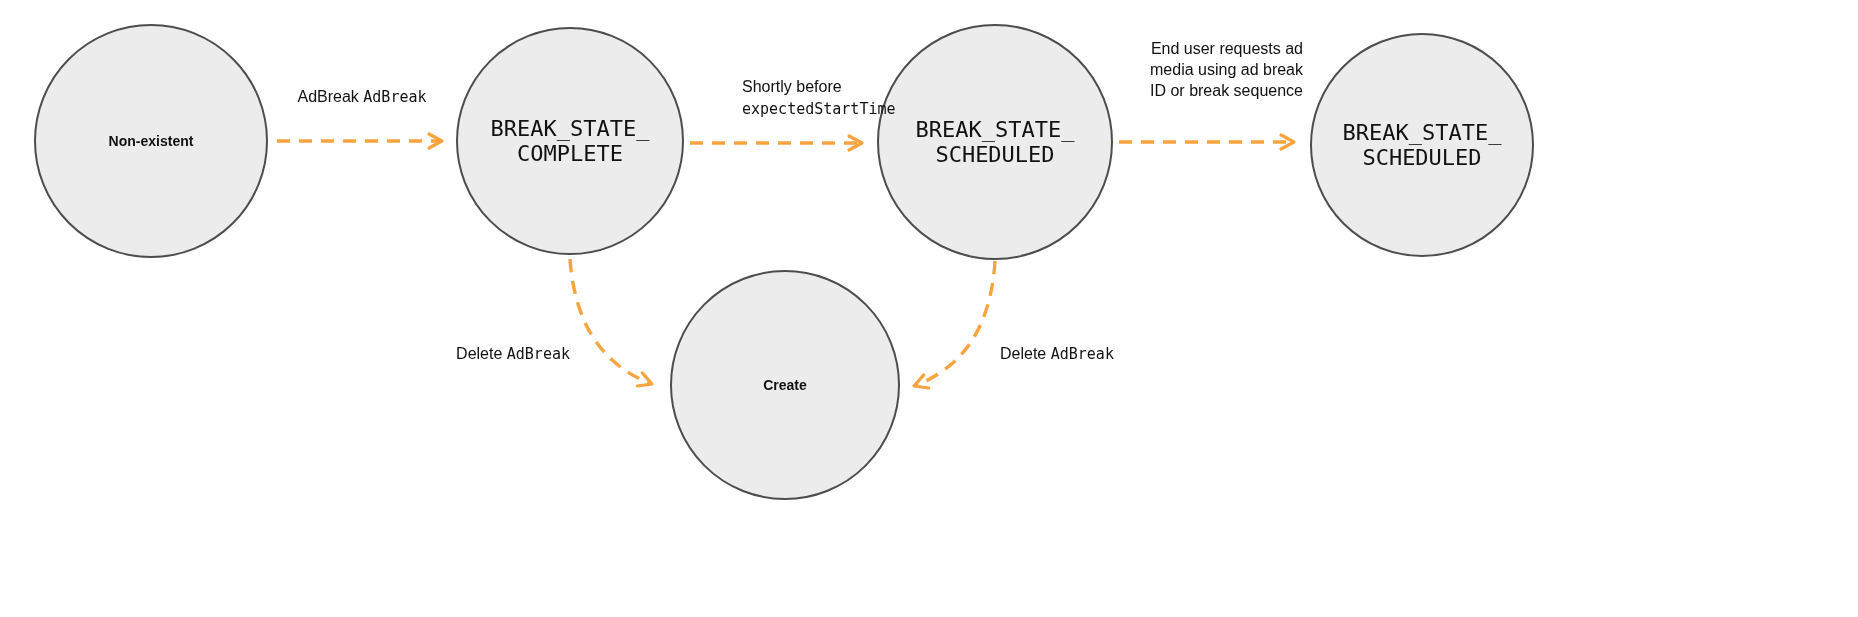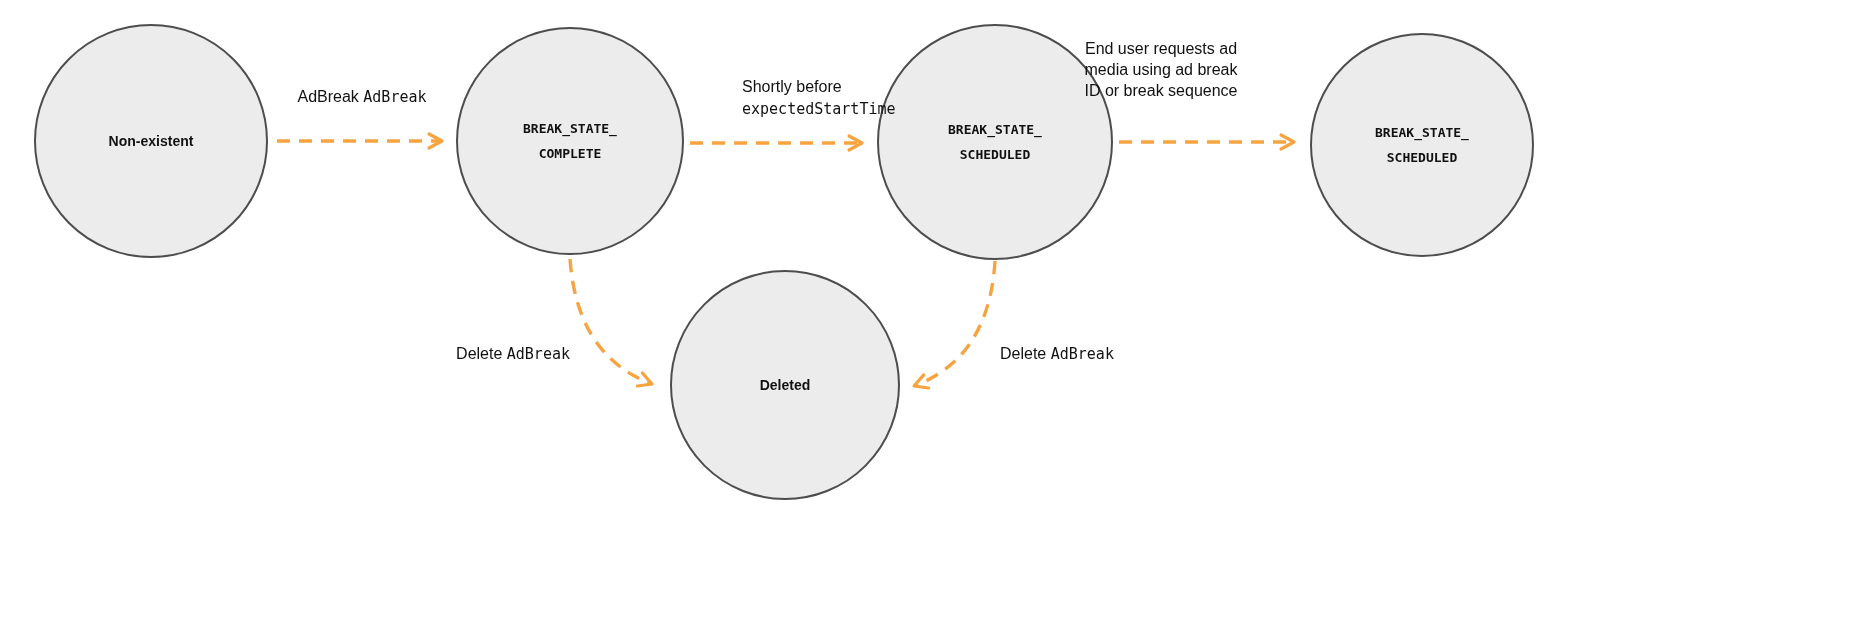--- a/index.html
+++ b/index.html
@@ -49,22 +49,22 @@
     flex-direction: column;
   }
   .state-label-sans {
     font-family: "Liberation Sans", sans-serif;
     font-weight: bold;
     font-size: 14px;
     color: var(--text);
   }
   .state-label-mono {
     font-family: "DejaVu Sans Mono", monospace;
-    font-weight: bold;
-    font-size: 13px;
+    font-weight: normal;
+    font-size: 22px;
     line-height: 25px;
     color: var(--text);
     white-space: pre;
   }
   .edge-label {
     position: absolute;
     font-size: 16px;
     line-height: 22px;
     color: var(--text);
   }
@@ -106,33 +106,33 @@
     <span class="state-label-mono">BREAK_STATE_</span>
     <span class="state-label-mono">SCHEDULED</span>
   </div>
 
   <div class="state-circle" style="left:1310px; top:33px; width:224px; height:224px;">
     <span class="state-label-mono">BREAK_STATE_</span>
     <span class="state-label-mono">SCHEDULED</span>
   </div>
 
   <div class="state-circle" style="left:670px; top:270px; width:230px; height:230px;">
-    <span class="state-label-sans">Deleted</span>
+    <span class="state-label-sans">Create</span>
   </div>
 
   <div class="edge-label" style="left:277px; top:86px; width:170px; text-align:center;">
     <span class="sans">AdBreak </span><span class="mono">AdBreak</span>
   </div>
 
   <div class="edge-label" style="left:742px; top:76px; width:200px; text-align:left;">
     <div class="sans">Shortly before</div>
     <div class="mono">expectedStartTime</div>
   </div>
 
-  <div class="edge-label" style="left:1077px; top:38px; width:168px; text-align:center; line-height:21px;">
+  <div class="edge-label" style="left:1135px; top:38px; width:168px; text-align:right; line-height:21px;">
     <span class="sans">End user requests ad media using ad break ID or break sequence</span>
   </div>
 
   <div class="edge-label" style="left:428px; top:343px; width:142px; text-align:right;">
     <span class="sans">Delete </span><span class="mono">AdBreak</span>
   </div>
 
   <div class="edge-label" style="left:1000px; top:343px; width:160px; text-align:left;">
     <span class="sans">Delete </span><span class="mono">AdBreak</span>
   </div>

